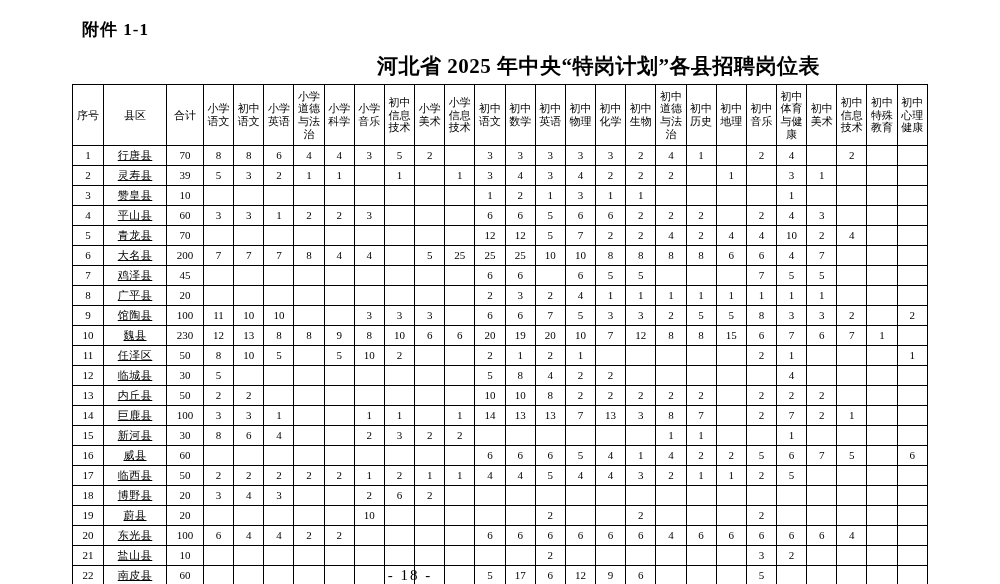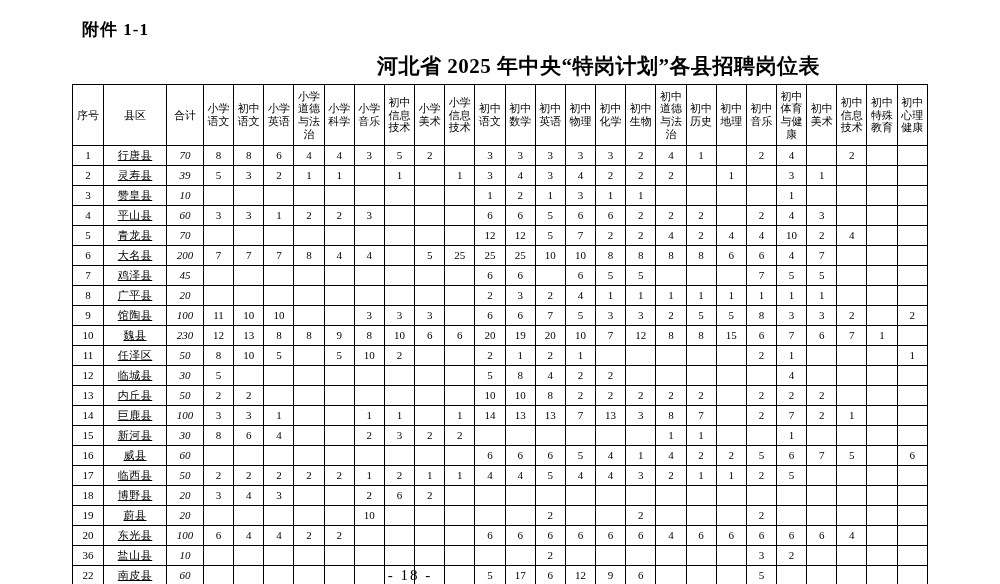--- a/index.html
+++ b/index.html
@@ -66,21 +66,21 @@
   }
   .hdr-txt {
     display: block;
     width: 100%;
     word-break: break-all;
     white-space: normal;
     line-height: 1.15;
   }
   td.col-idx { width: 30px; }
   td.col-name { width: 62px; text-decoration: underline; }
-  td.col-total { width: 36px; font-style: italic; }
+  td.col-total { width: 36px; }
   th.col-idx { width: 30px; }
   th.col-name { width: 62px; }
   th.col-total { width: 36px; }
   .cell-name { letter-spacing: 0.5px; }
   .footer {
     position: absolute;
     left: 0;
     right: 0;
     bottom: 0;
     text-align: center;
@@ -759,21 +759,21 @@
             <td>6</td>
             <td>6</td>
             <td>6</td>
             <td>6</td>
             <td>6</td>
             <td>4</td>
             <td></td>
             <td></td>
           </tr>
           <tr>
-            <td class="col-idx">36</td>
+            <td class="col-idx">21</td>
             <td class="col-name cell-name">盐山县</td>
             <td class="col-total">10</td>
             <td></td>
             <td></td>
             <td></td>
             <td></td>
             <td></td>
             <td></td>
             <td></td>
             <td></td>

